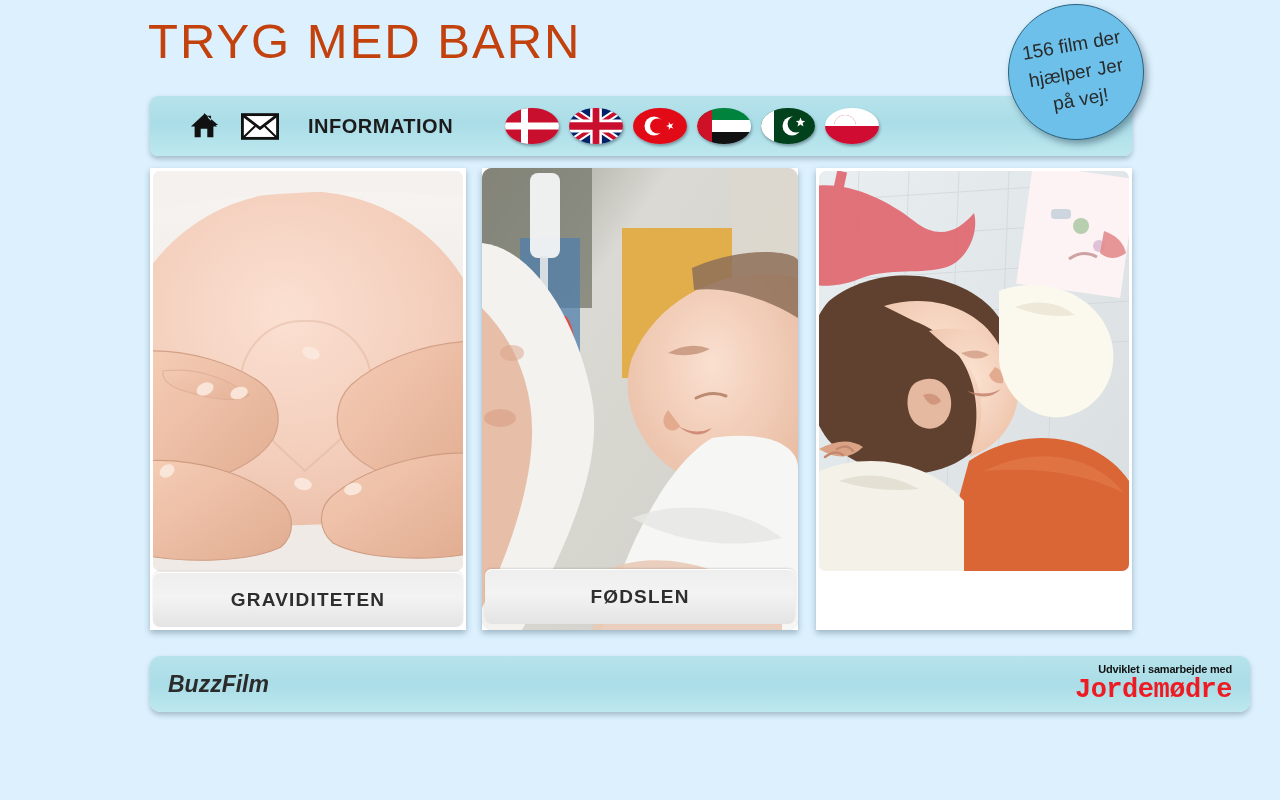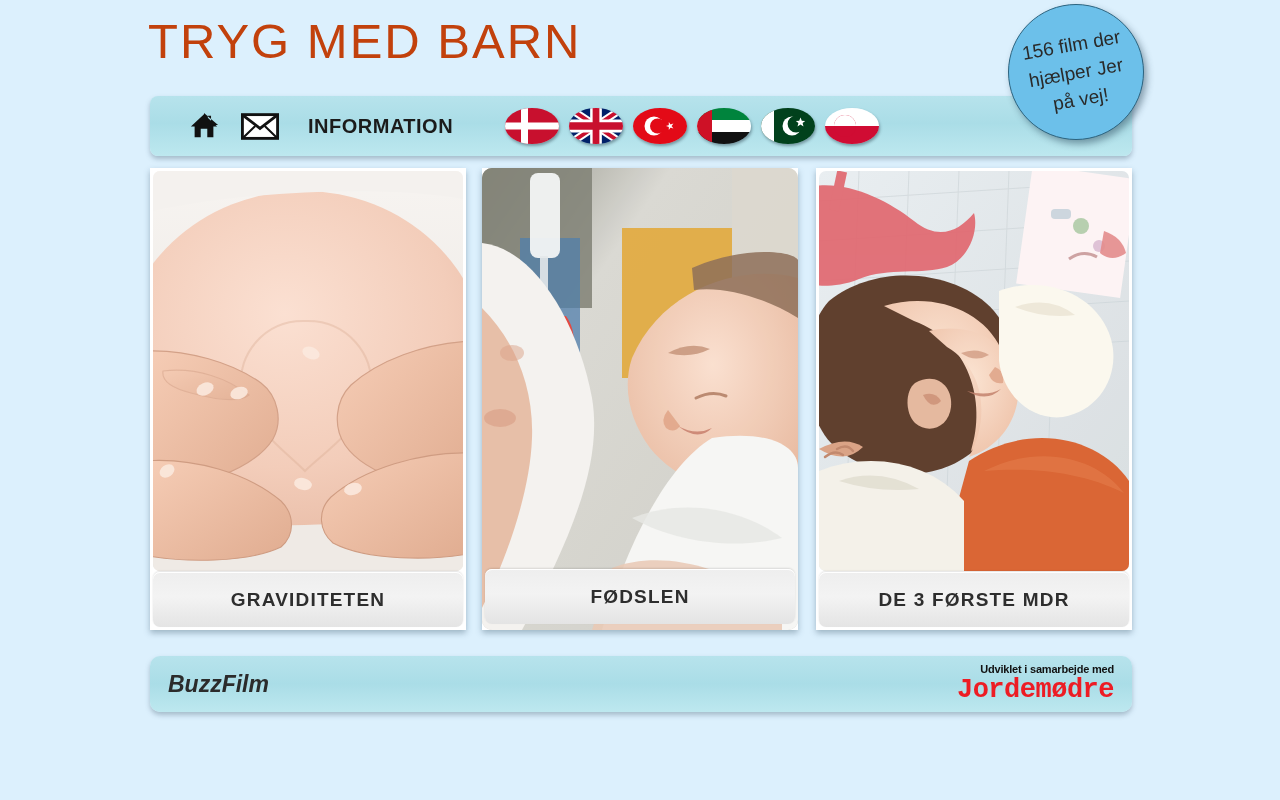--- a/index.html
+++ b/index.html
@@ -167,21 +167,21 @@
     color: #2e2e2e;
     letter-spacing: 1.2px;
     font-family: "Liberation Sans", sans-serif;
   }
 
   
   .footer {
     position: absolute;
     left: 150px;
     top: 656px;
-    width: 982px;
+    width: 1100px;
     height: 56px;
     border-radius: 10px;
     background: linear-gradient(180deg, #b7e3ec 0%, #aadde7 50%, #bde8ef 100%);
     box-shadow: 0 3px 5px rgba(60,90,110,0.35);
     display: flex;
     align-items: center;
     justify-content: space-between;
     padding: 0 18px;
   }
   .brand-left {
@@ -434,23 +434,20 @@
           <path d="M196 136 q34 -12 60 8 q-30 4 -60 -8 z" fill="#eee8d8"></path>
           <path d="M150 290 C210 250 280 266 310 310 L310 400 L120 400 Z" fill="#d9622f"></path>
           <path d="M165 300 C220 272 278 286 305 322 C262 300 210 296 165 300 Z" fill="#e07340" opacity="0.8"></path>
           <path d="M0 300 C50 280 110 290 145 330 L145 400 L0 400 Z" fill="#f4f1e9"></path>
           <path d="M20 310 q40 -14 80 8 q-42 4 -80 -8 z" fill="#e4e0d3"></path>
           <path d="M0 278 q26 -14 44 -2 q-18 18 -44 2 z" fill="#d9a183"></path>
           <path d="M6 286 q10 -8 18 -2 M18 278 q10 -6 16 2" stroke="#c1866a" stroke-width="2.5" fill="none" stroke-linecap="round"></path>
           <rect x="0" y="0" width="310" height="400" fill="#ffffff" opacity="0.03"></rect>
         </svg>
       </div>
-      <div class="card-caption">
-        <span>DE 3 FØRSTE MDR</span>
-      </div>
     </div>
 
   </div>
 
   <div class="footer">
     <div class="brand-left">BuzzFilm</div>
     <div class="brand-right">
       <div class="partner-sub">Udviklet i samarbejde med</div>
       <div class="partner-name">Jordemødre</div>
     </div>

